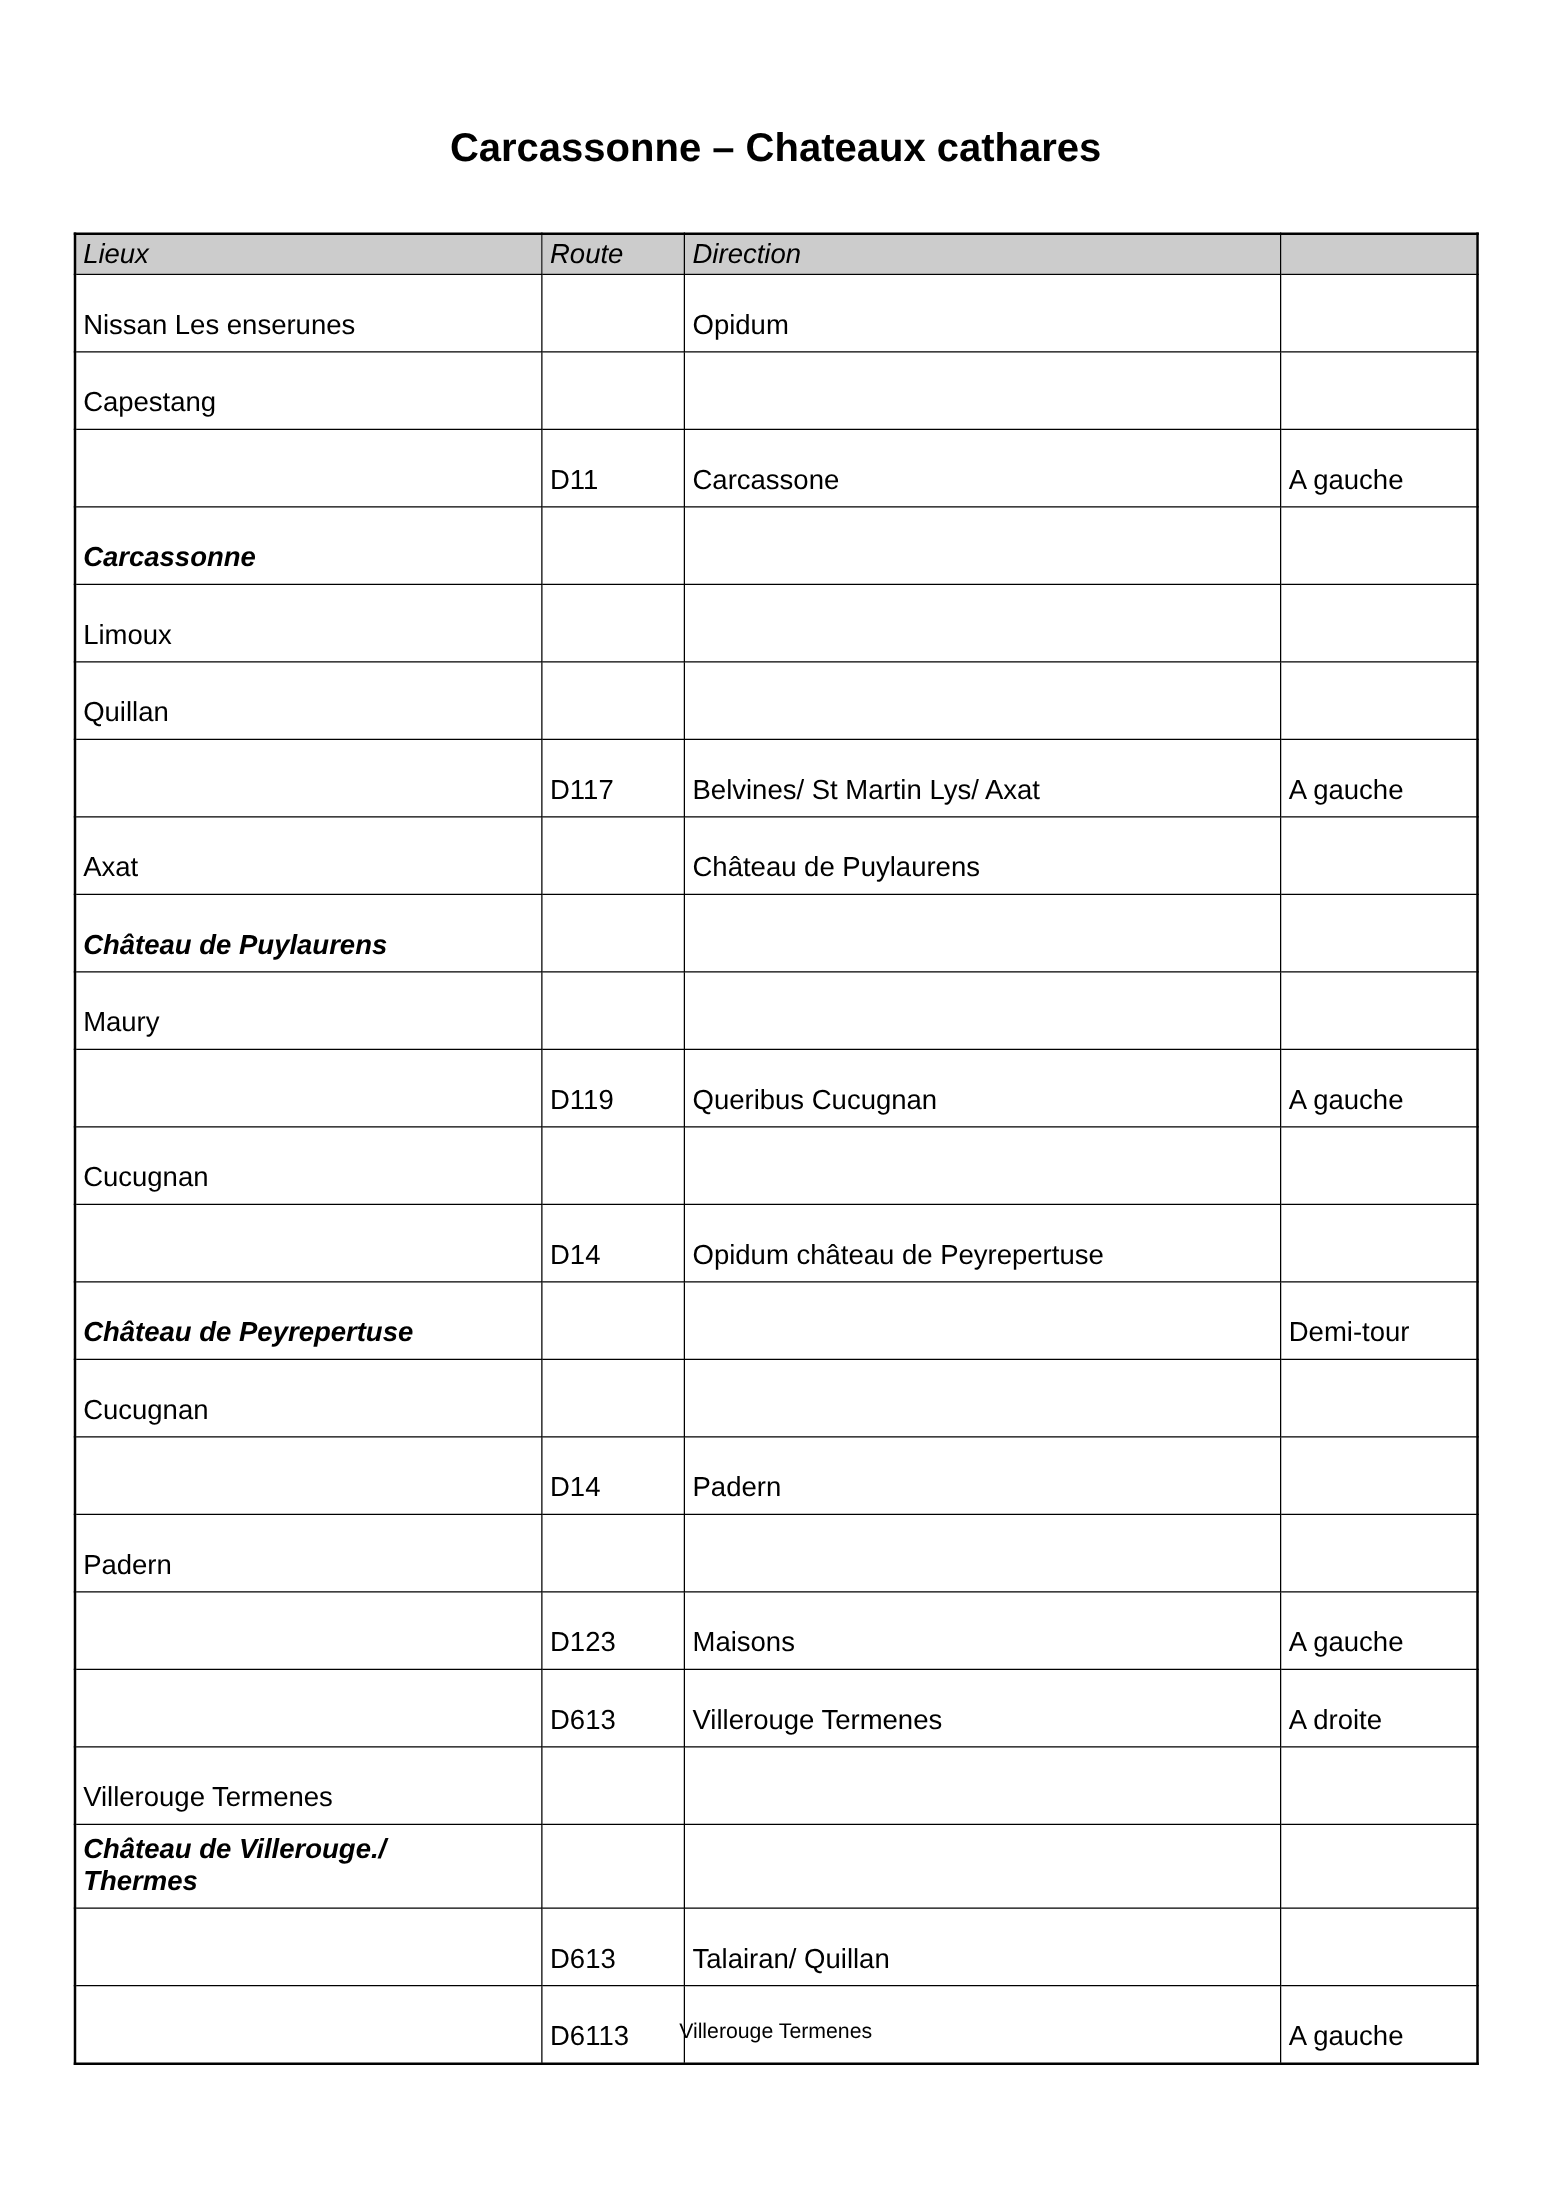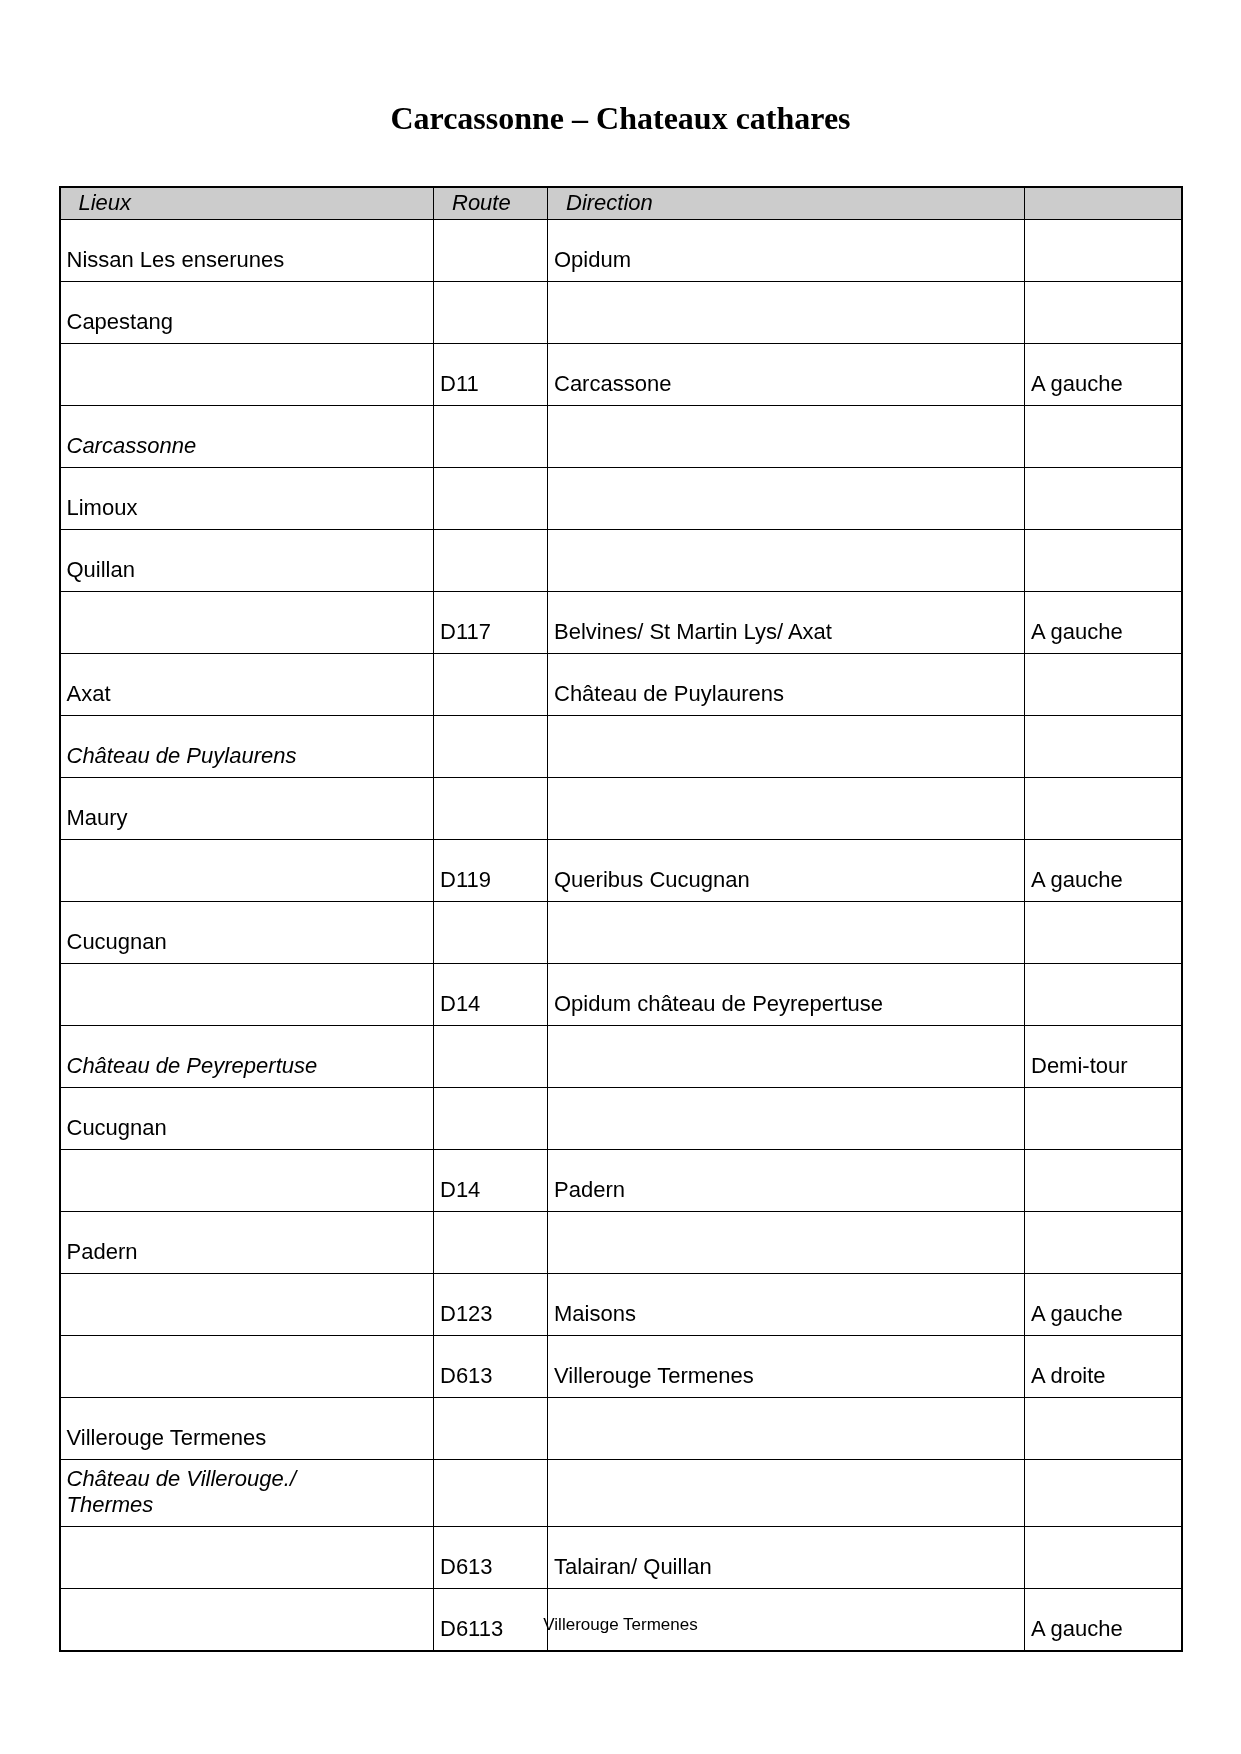--- a/index.html
+++ b/index.html
@@ -15,21 +15,20 @@
     height: 1754px;
     background: #ffffff;
     overflow: hidden;
   }
   .page-title {
     padding-top: 98px;
     text-align: center;
     font-size: 32px;
     font-weight: bold;
     line-height: 1.3;
-    font-family: Liberation Serif, serif;
   }
   table.route-table {
     border-collapse: collapse;
     table-layout: fixed;
     width: 1122px;
     margin: 46px auto 0 auto;
     border: 2px solid #000000;
   }
   .route-table col.c1 { width: 374px; }
   .route-table col.c2 { width: 114px; }
@@ -37,34 +36,34 @@
   .route-table col.c4 { width: 157px; }
   .route-table th {
     border: 1px solid #000000;
     background: #cccccc;
     font-style: italic;
     font-weight: normal;
     font-size: 22px;
     text-align: left;
     vertical-align: middle;
     height: 29px;
-    padding: 1px 4px 1px 18px;
+    padding: 1px 4px 1px 6px;
     overflow: hidden;
   }
   .route-table td {
     border: 1px solid #000000;
     font-size: 22px;
     height: 47px;
     vertical-align: bottom;
     padding: 6px 4px 8px 6px;
     overflow: hidden;
   }
   .route-table td.cell-lieux { white-space: pre-line; margin-left: 28px; }
   .route-table td.emph {
-    font-weight: normal;
+    font-weight: bold;
     font-style: italic;
   }
   .page-footer {
     position: absolute;
     top: 1615px;
     left: 0;
     width: 100%;
     text-align: center;
     font-size: 17px;
   }

